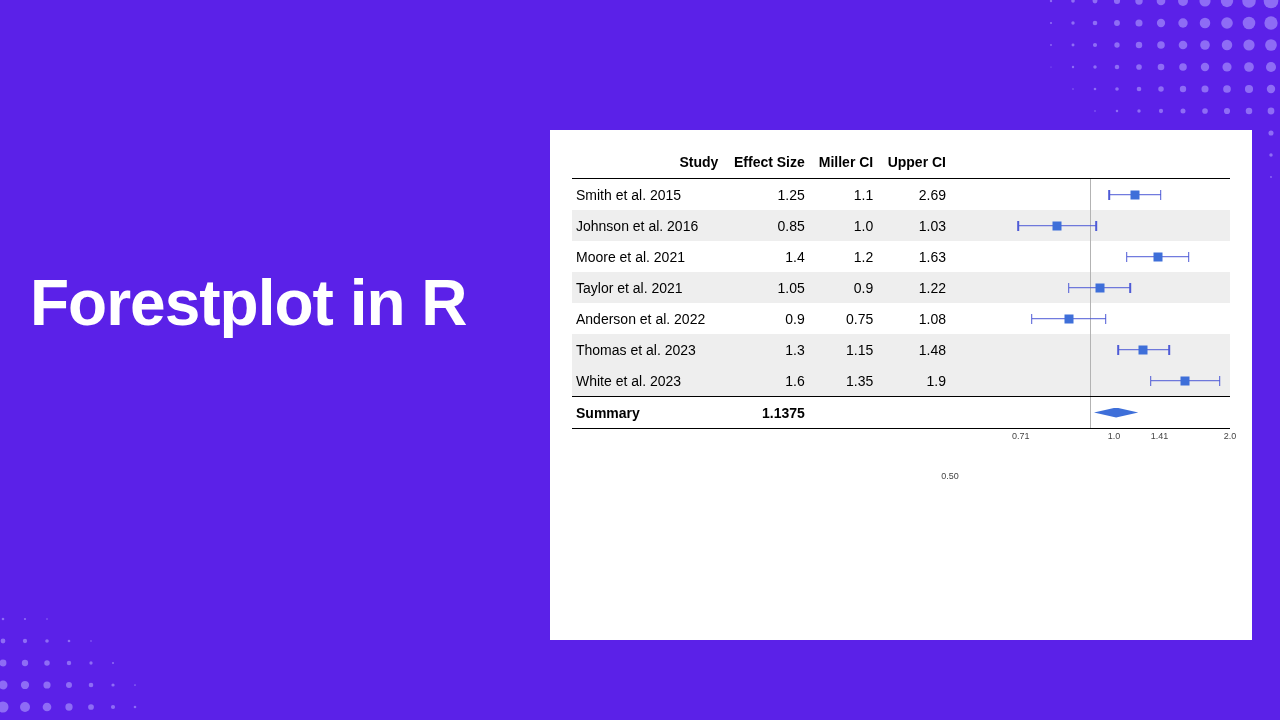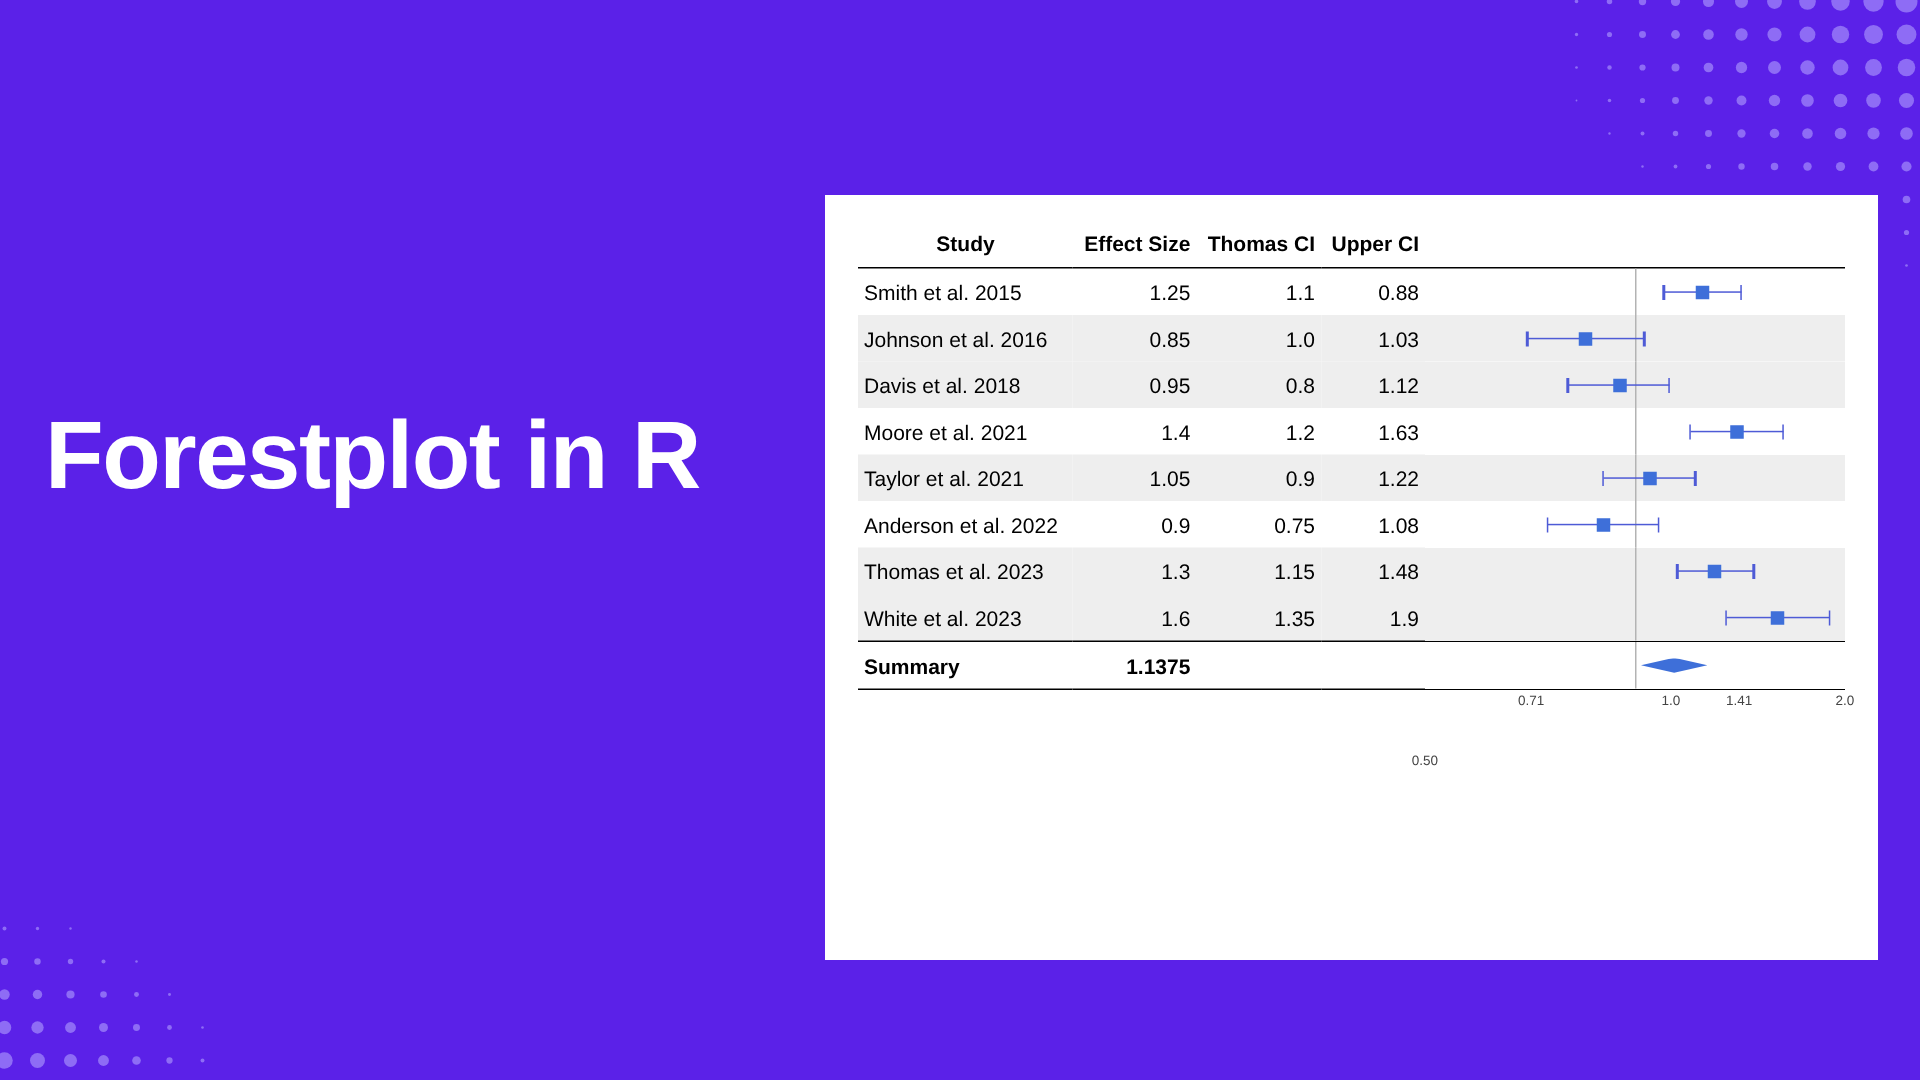--- a/index.html
+++ b/index.html
@@ -35,21 +35,21 @@
     background: #fff;
     padding: 18px 22px 14px 22px;
   }
   table.fp {
     width: 100%;
     border-collapse: collapse;
     font-size: 14px;
     color: #000;
   }
   table.fp th {
-    text-align: center;
+    text-align: right;
     font-weight: 700;
     padding: 6px 4px 8px 4px;
     border-bottom: 1.4px solid #000;
     white-space: nowrap;
   }
   table.fp th.num { text-align: right; }
   table.fp td {
     padding: 7.2px 4px;
     vertical-align: middle;
     white-space: nowrap;
@@ -250,31 +250,31 @@
   </svg>
 
 <div class="title">Forestplot in R</div>
 
 <div class="panel">
   <table class="fp">
     <thead>
       <tr>
         <th>Study</th>
         <th class="num">Effect Size</th>
-        <th class="num">Thomas CI</th>
+        <th class="num">Miller CI</th>
         <th class="num">Upper CI</th>
         <th class="plotcell"></th>
       </tr>
     </thead>
     <tbody id="fp-body">
         <tr>
           <td>Smith et al. 2015</td>
           <td class="num">1.25</td>
           <td class="num">1.1</td>
-          <td class="num">0.88</td>
+          <td class="num">2.69</td>
           <td class="plotcell">
             <div class="strip">
               <div class="ref" style="left:50%"></div>
               <div class="ci" style="left:56.87517618749675%; width:18.419370299001116%"></div>
               <div class="cap" style="left:56.87517618749675%"></div>
               <div class="cap" style="left:75.29454648649786%"></div>
               <div class="pt" style="left:66.09640474436812%"></div>
             </div>
           </td>
         </tr>
@@ -283,35 +283,20 @@
           <td class="num">0.85</td>
           <td class="num">1.0</td>
           <td class="num">1.03</td>
           <td class="plotcell">
             <div class="strip">
               <div class="ref" style="left:50%"></div>
               <div class="ci" style="left:24.271341358512082%; width:27.860875511912603%"></div>
               <div class="cap" style="left:24.271341358512082%"></div>
               <div class="cap" style="left:52.132216870424685%"></div>
               <div class="pt" style="left:38.276737318148854%"></div>
-            </div>
-          </td>
-        </tr>
-        <tr class="alt">
-          <td>Davis et al. 2018</td>
-          <td class="num">0.95</td>
-          <td class="num">0.8</td>
-          <td class="num">1.12</td>
-          <td class="plotcell">
-            <div class="strip">
-              <div class="ref" style="left:50%"></div>
-              <div class="ci" style="left:33.903595255631885%; width:24.271341358512096%"></div>
-              <div class="cap" style="left:33.903595255631885%"></div>
-              <div class="cap" style="left:58.17493661414398%"></div>
-              <div class="pt" style="left:46.29997092781115%"></div>
             </div>
           </td>
         </tr>
         <tr>
           <td>Moore et al. 2021</td>
           <td class="num">1.4</td>
           <td class="num">1.2</td>
           <td class="num">1.63</td>
           <td class="plotcell">
             <div class="strip">

